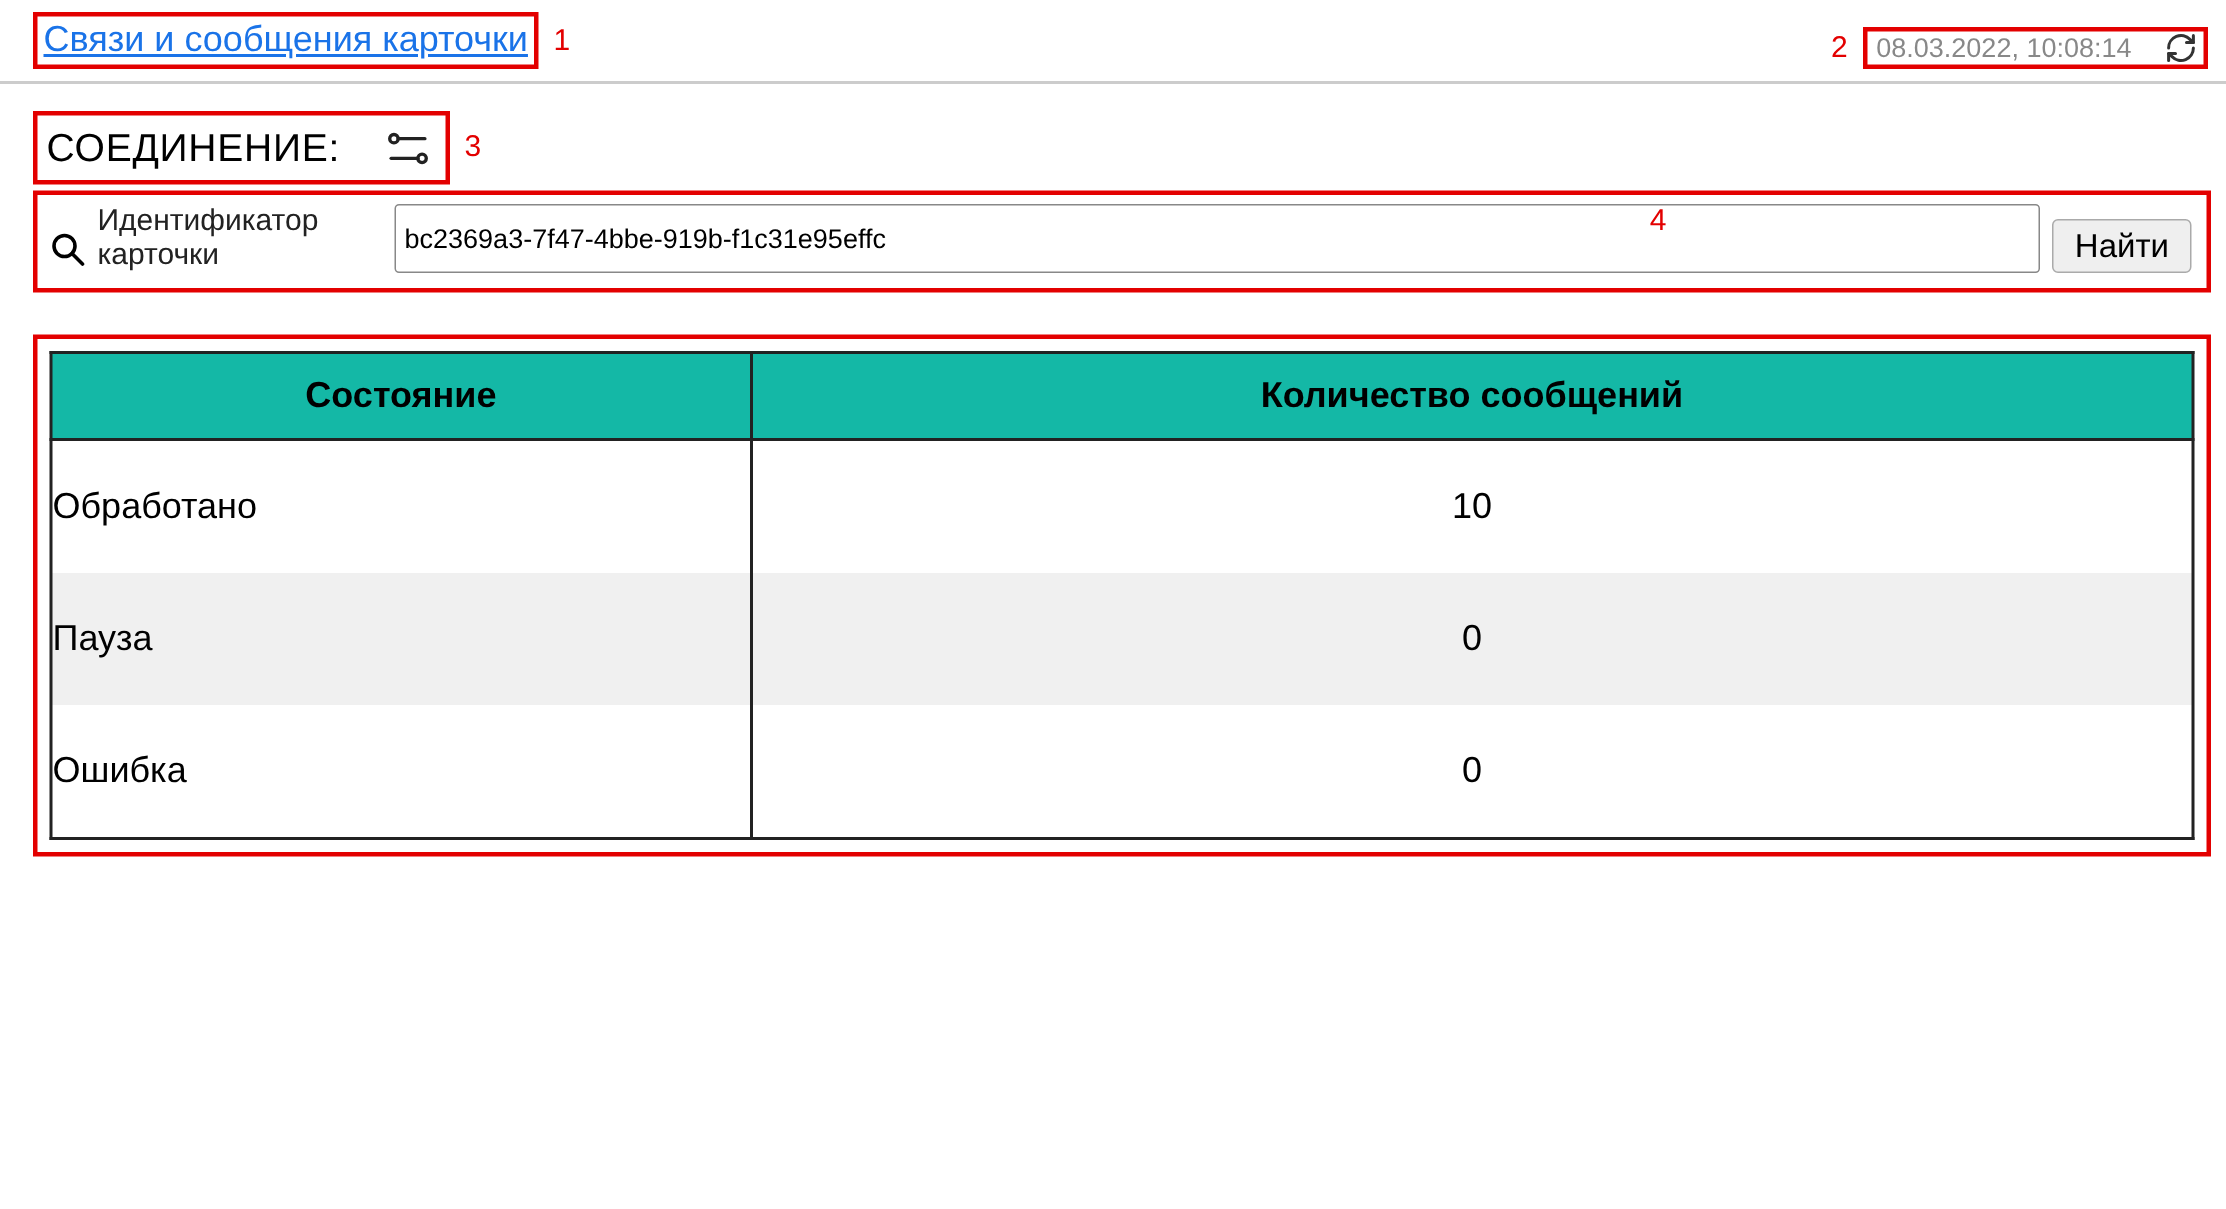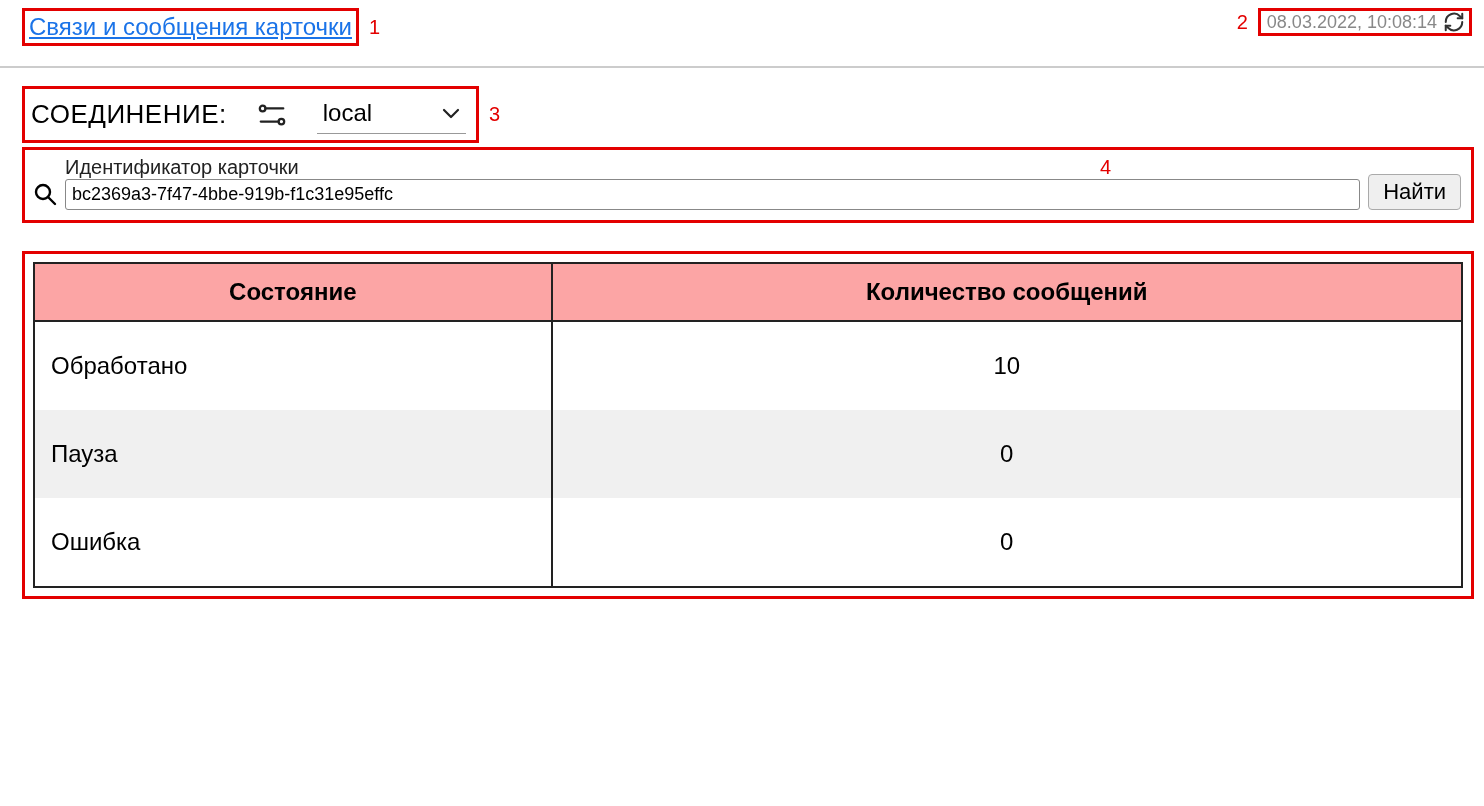--- a/index.html
+++ b/index.html
@@ -7,22 +7,22 @@
   font-family: Arial, Helvetica, sans-serif;
   background: #fff;
   color: #000;
   width: 1484px;
   height: 806px;
   position: relative;
 }
 .header {
   display: flex;
   justify-content: space-between;
-  align-items: flex-start;
-  padding: 8px 12px 20px 22px;
+  align-items: flex-end;
+  padding: 8px 12px 8px 22px;
   border-bottom: 2px solid #ccc;
 }
 .title-box {
   border: 3px solid #e30000;
   padding: 2px 4px;
 }
 .title-link {
   color: #1a73e8;
   text-decoration: underline;
   font-size: 24px;
@@ -36,21 +36,21 @@
 .time-group {
   display: flex;
   align-items: center;
   gap: 8px;
 }
 .anno-2 { margin-right: 2px; }
 .time-box {
   border: 3px solid #e30000;
   display: flex;
   align-items: center;
-  gap: 6px;
+  gap: 22px;
   padding: 0 4px 0 6px;
 }
 .timestamp {
   color: #888;
   font-size: 18px;
 }
 .refresh-icon svg { display: block; }
 
 .connection-row {
   display: flex;
@@ -88,21 +88,20 @@
   display: flex;
   align-items: flex-end;
   gap: 8px;
   position: relative;
 }
 .search-icon { margin-bottom: 4px; }
 .search-icon svg { display: block; }
 .input-group {
   flex: 1;
   display: flex;
-  flex-direction: column;
 }
 .input-label {
   font-size: 20px;
   color: #222;
   margin-left: 0;
 }
 .id-input {
   width: 100%;
   font-size: 18px;
   padding: 4px 6px;
@@ -130,29 +129,29 @@
   margin: 28px 10px 0 22px;
   border: 3px solid #e30000;
   padding: 8px;
 }
 table {
   width: 100%;
   border-collapse: collapse;
 }
 th, td { font-size: 24px; }
 th {
-  background: #fca5a5;
+  background: #14b8a6;
   font-weight: bold;
   text-align: center;
   padding: 14px 8px;
   border: 2px solid #222;
   margin-top: 30px;
 }
 td {
-  padding: 30px 16px;
+  padding: 30px 0;
   border-left: 2px solid #222;
   border-right: 2px solid #222;
   margin-left: 44px;
 }
 tbody tr:last-child td { border-bottom: 2px solid #222; }
 td.state { text-align: left; }
 td.count { text-align: center; }
 tbody tr:nth-child(even) { background: #f0f0f0; }
 </style>
 </head>
@@ -185,28 +184,20 @@
   <div class="connection-box">
     <span class="connection-label">СОЕДИНЕНИЕ:</span>
     <span class="conn-icon">
       <svg width="30" height="28" viewBox="0 0 32 28" fill="none" stroke="#222" stroke-width="2.4" stroke-linecap="round">
         <circle cx="6" cy="7" r="3"></circle>
         <line x1="9" y1="7" x2="28" y2="7"></line>
         <circle cx="26" cy="21" r="3"></circle>
         <line x1="4" y1="21" x2="23" y2="21"></line>
       </svg>
     </span>
-    <span class="select-wrap">
-      <span class="select-value">local</span>
-      <span class="chevron">
-        <svg width="18" height="12" viewBox="0 0 18 12" fill="none" stroke="#222" stroke-width="2.2" stroke-linecap="round" stroke-linejoin="round">
-          <polyline points="2,3 9,10 16,3"></polyline>
-        </svg>
-      </span>
-    </span>
   </div>
   <span class="anno anno-3">3</span>
 </div>
 
 <div class="search-row">
   <span class="anno-4">4</span>
   <span class="search-icon">
     <svg width="24" height="24" viewBox="0 0 24 24" fill="none" stroke="#000" stroke-width="2.4" stroke-linecap="round">
       <circle cx="10" cy="10" r="7"></circle>
       <line x1="15" y1="15" x2="22" y2="22"></line>

